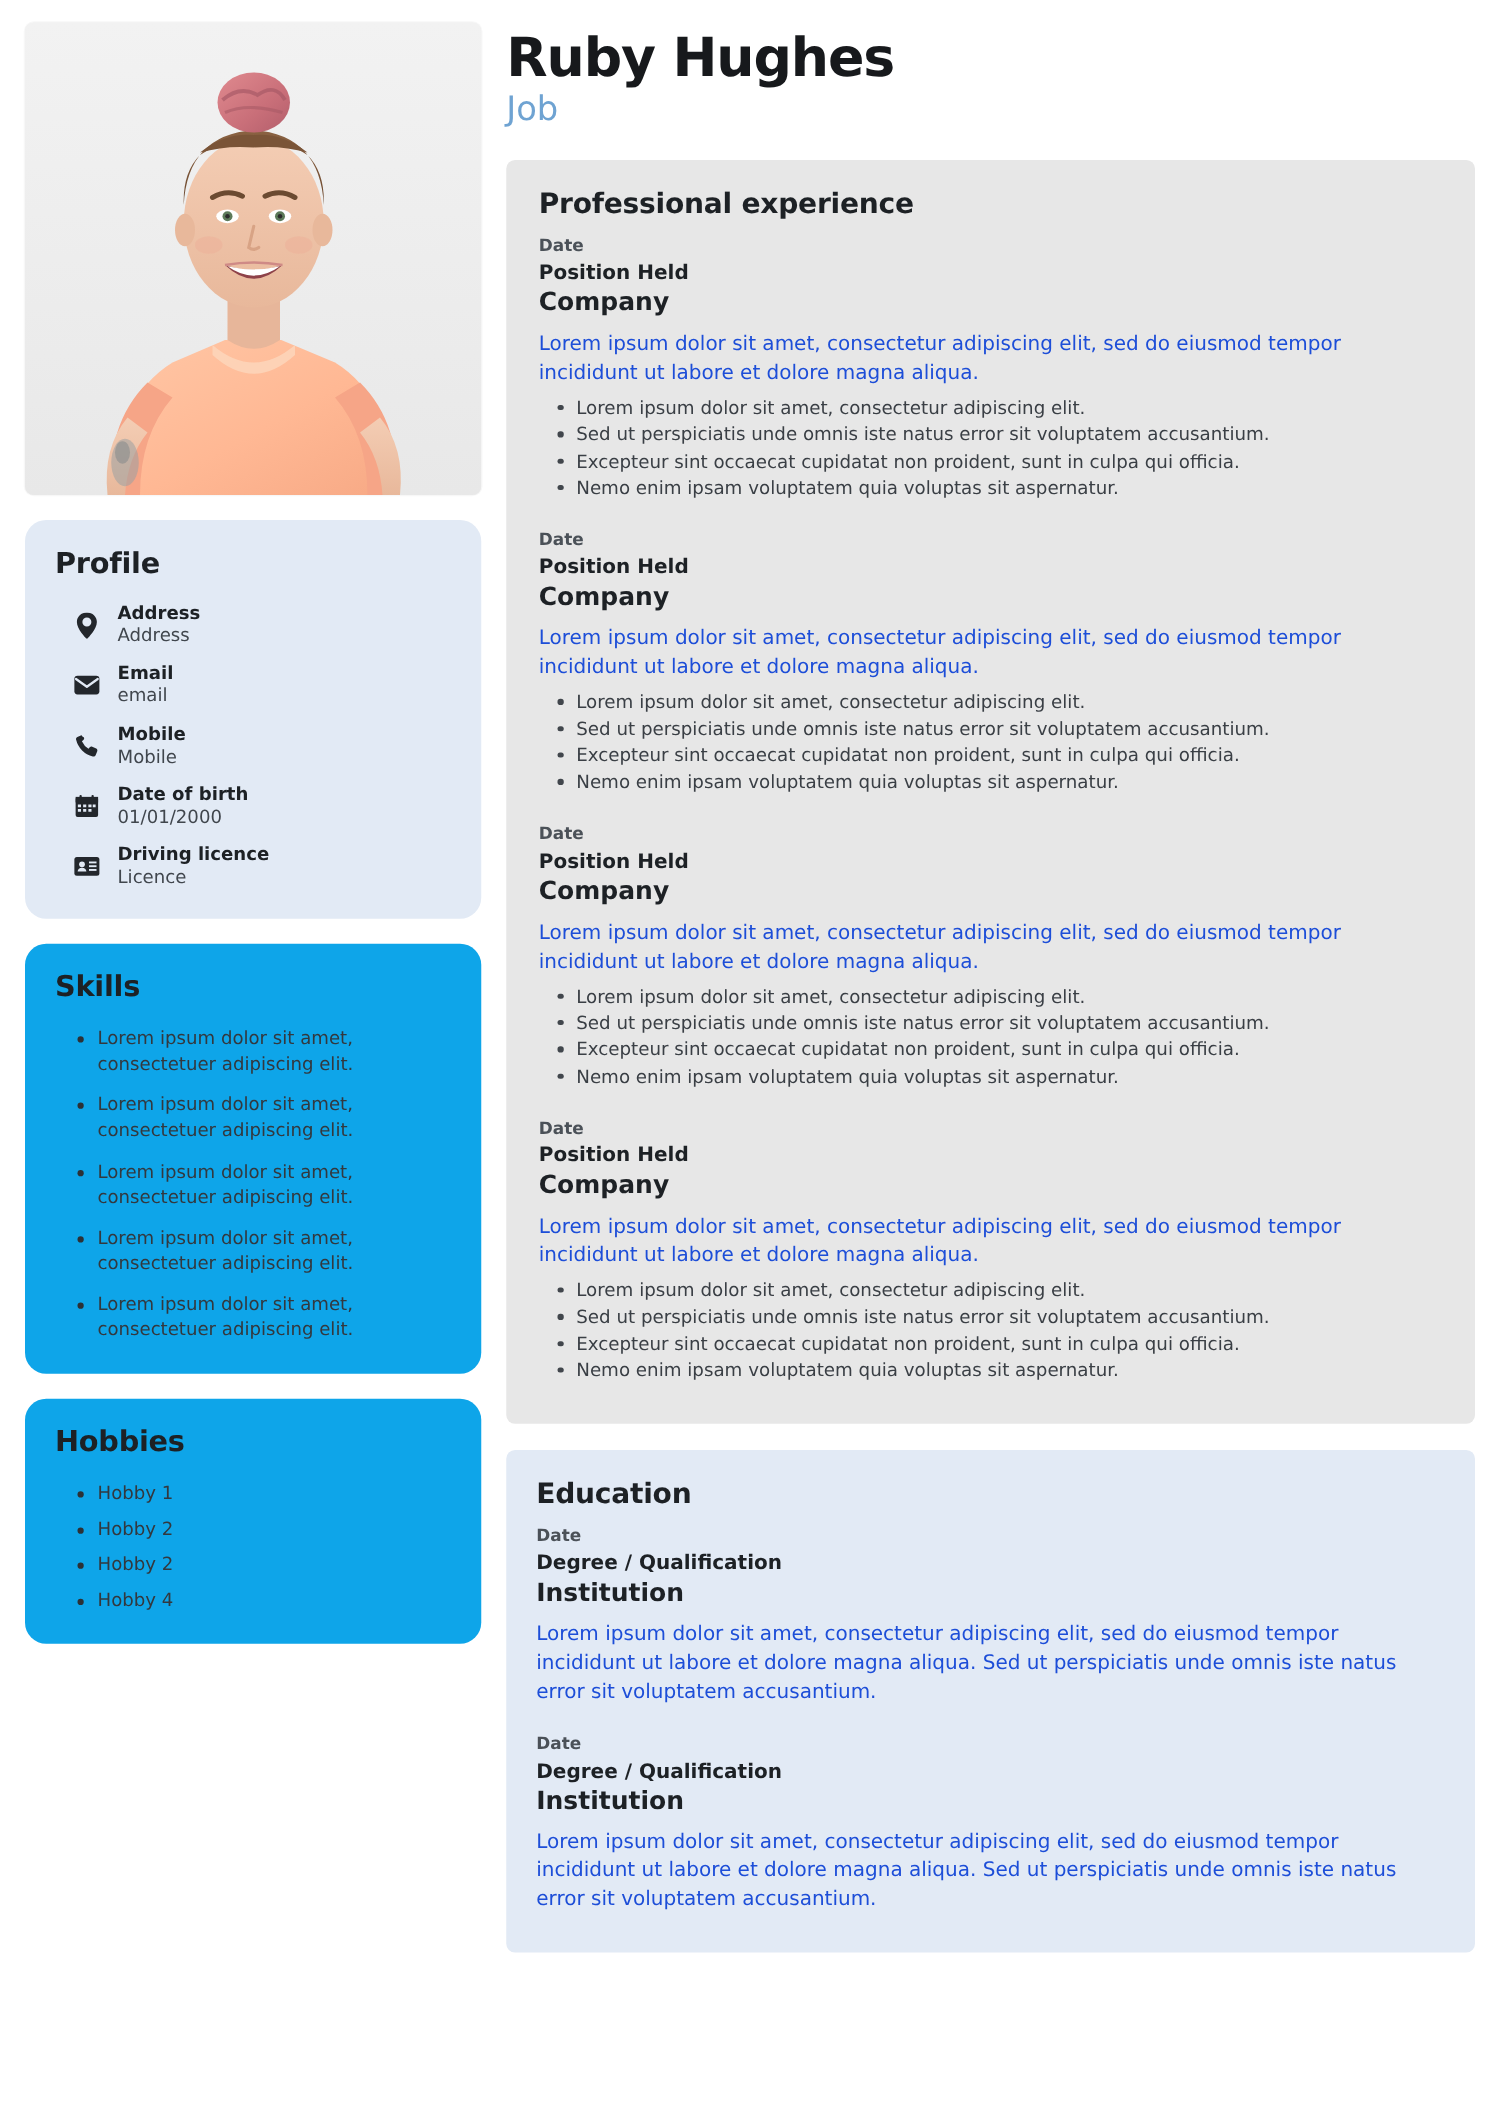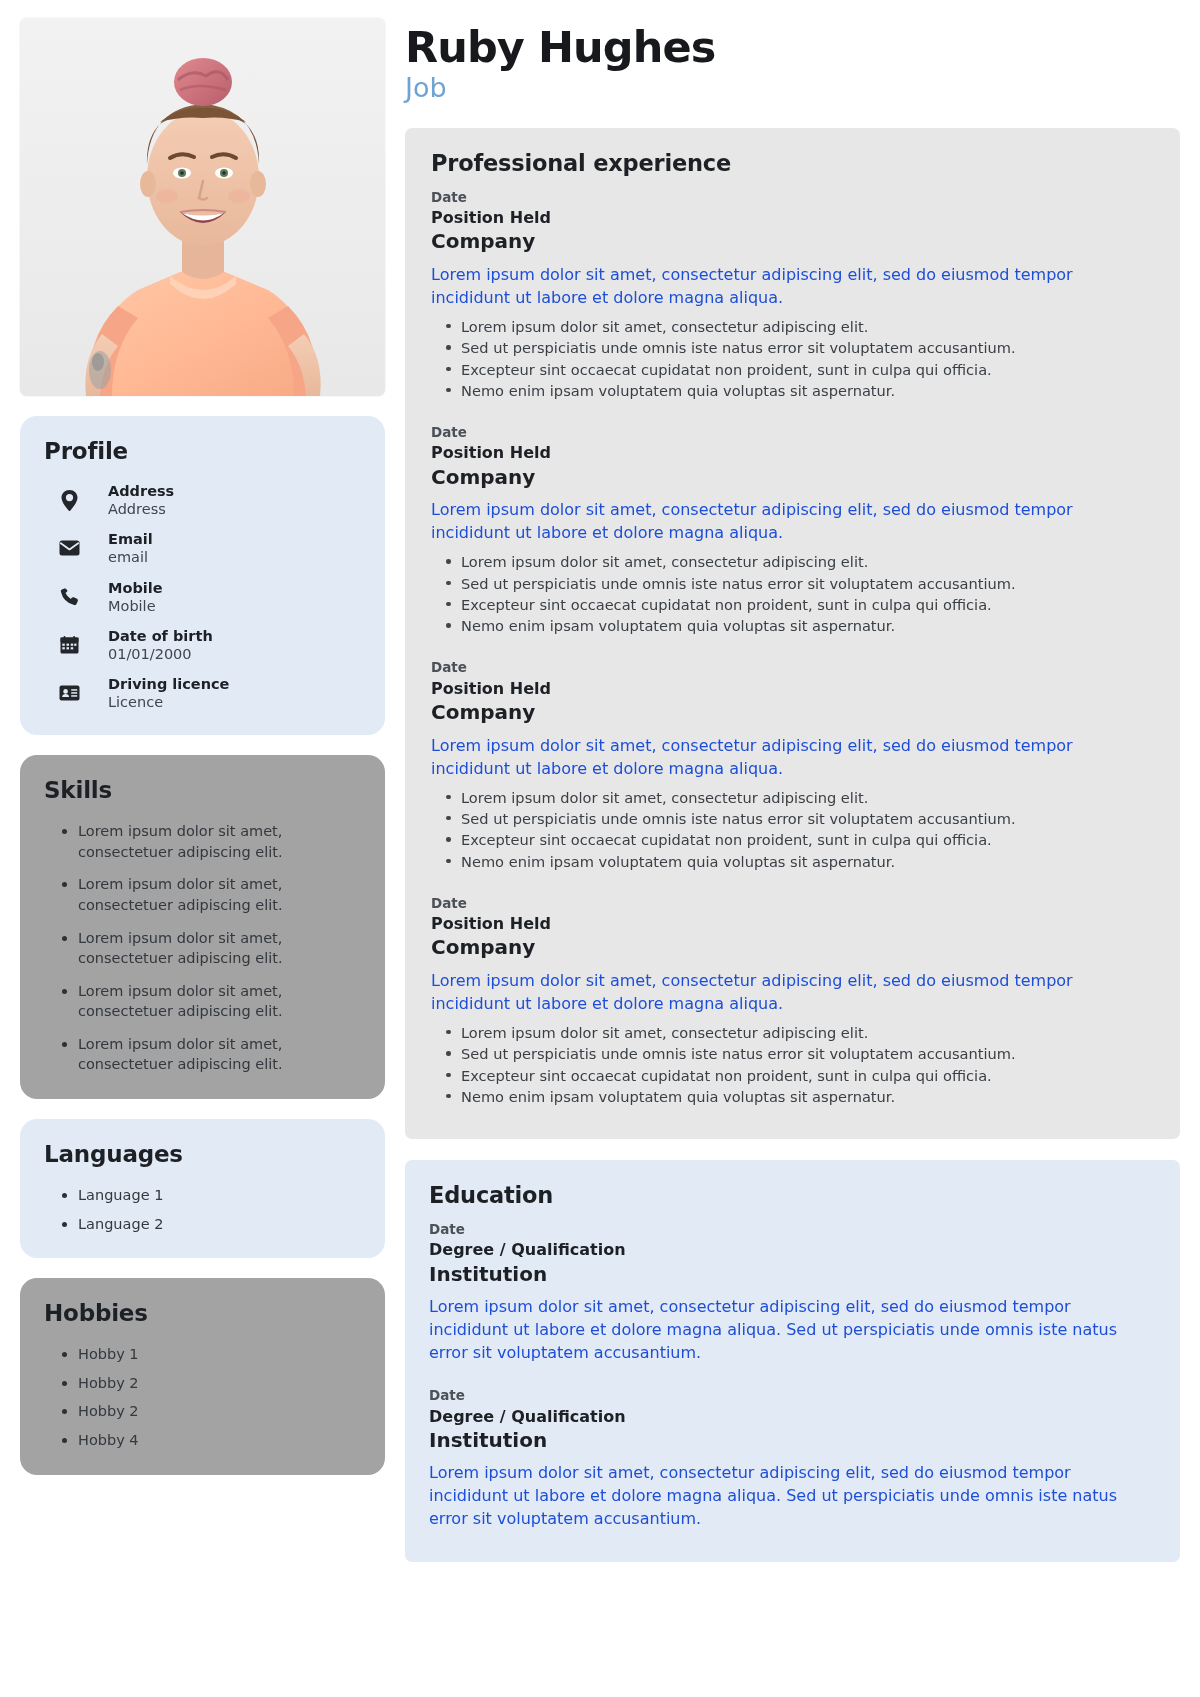--- a/index.html
+++ b/index.html
@@ -40,33 +40,33 @@
     box-shadow: 0 0 0 1px rgba(0,0,0,0.03);
   }
   .photo-svg { display:block; width:100%; height:100%; }
 
   .panel {
     border-radius: 17px;
     padding: 22px 24px 24px 24px;
     margin-top: 20px;
   }
   .panel-blue { background: #e2eaf5; }
-  .panel-gray { background: #a3a3a3; }
+  .panel-gray { background: #0ea5e9; }
 
   .panel-title {
     font-size: 23px;
     font-weight: 700;
     letter-spacing: -0.2px;
     color: #1d2125;
     margin: 0 0 18px 0;
   }
 
   
   .contact-list { display: flex; flex-direction: column; gap: 12px; padding-left: 14px; }
-  .contact-row { display: flex; align-items: center; gap: 28px; }
+  .contact-row { display: flex; align-items: center; gap: 14px; }
   .contact-icon {
     width: 22px; flex: 0 0 22px;
     display: flex; align-items: center; justify-content: center;
     color: #23272c;
   }
   .contact-icon svg { display: block; }
   .contact-texts { display: flex; flex-direction: column; line-height: 1.25; }
   .contact-label { font-size: 14.5px; font-weight: 700; color: #1d2125; }
   .contact-value { font-size: 14.5px; font-weight: 400; color: #40464d; }
 
@@ -350,27 +350,20 @@
       <h2 class="panel-title">Skills</h2>
       <ul class="bullets">
         <li>Lorem ipsum dolor sit amet, consectetuer adipiscing elit.</li>
         <li>Lorem ipsum dolor sit amet, consectetuer adipiscing elit.</li>
         <li>Lorem ipsum dolor sit amet, consectetuer adipiscing elit.</li>
         <li>Lorem ipsum dolor sit amet, consectetuer adipiscing elit.</li>
         <li>Lorem ipsum dolor sit amet, consectetuer adipiscing elit.</li>
       </ul>
     </div>
 
-    <div class="panel panel-blue">
-      <h2 class="panel-title">Languages</h2>
-      <ul class="bullets tight">
-        <li>Language 1</li>
-        <li>Language 2</li>
-      </ul>
-    </div>
 
     <div class="panel panel-gray">
       <h2 class="panel-title">Hobbies</h2>
       <ul class="bullets tight">
         <li>Hobby 1</li>
         <li>Hobby 2</li>
         <li>Hobby 2</li>
         <li>Hobby 4</li>
       </ul>
     </div>

